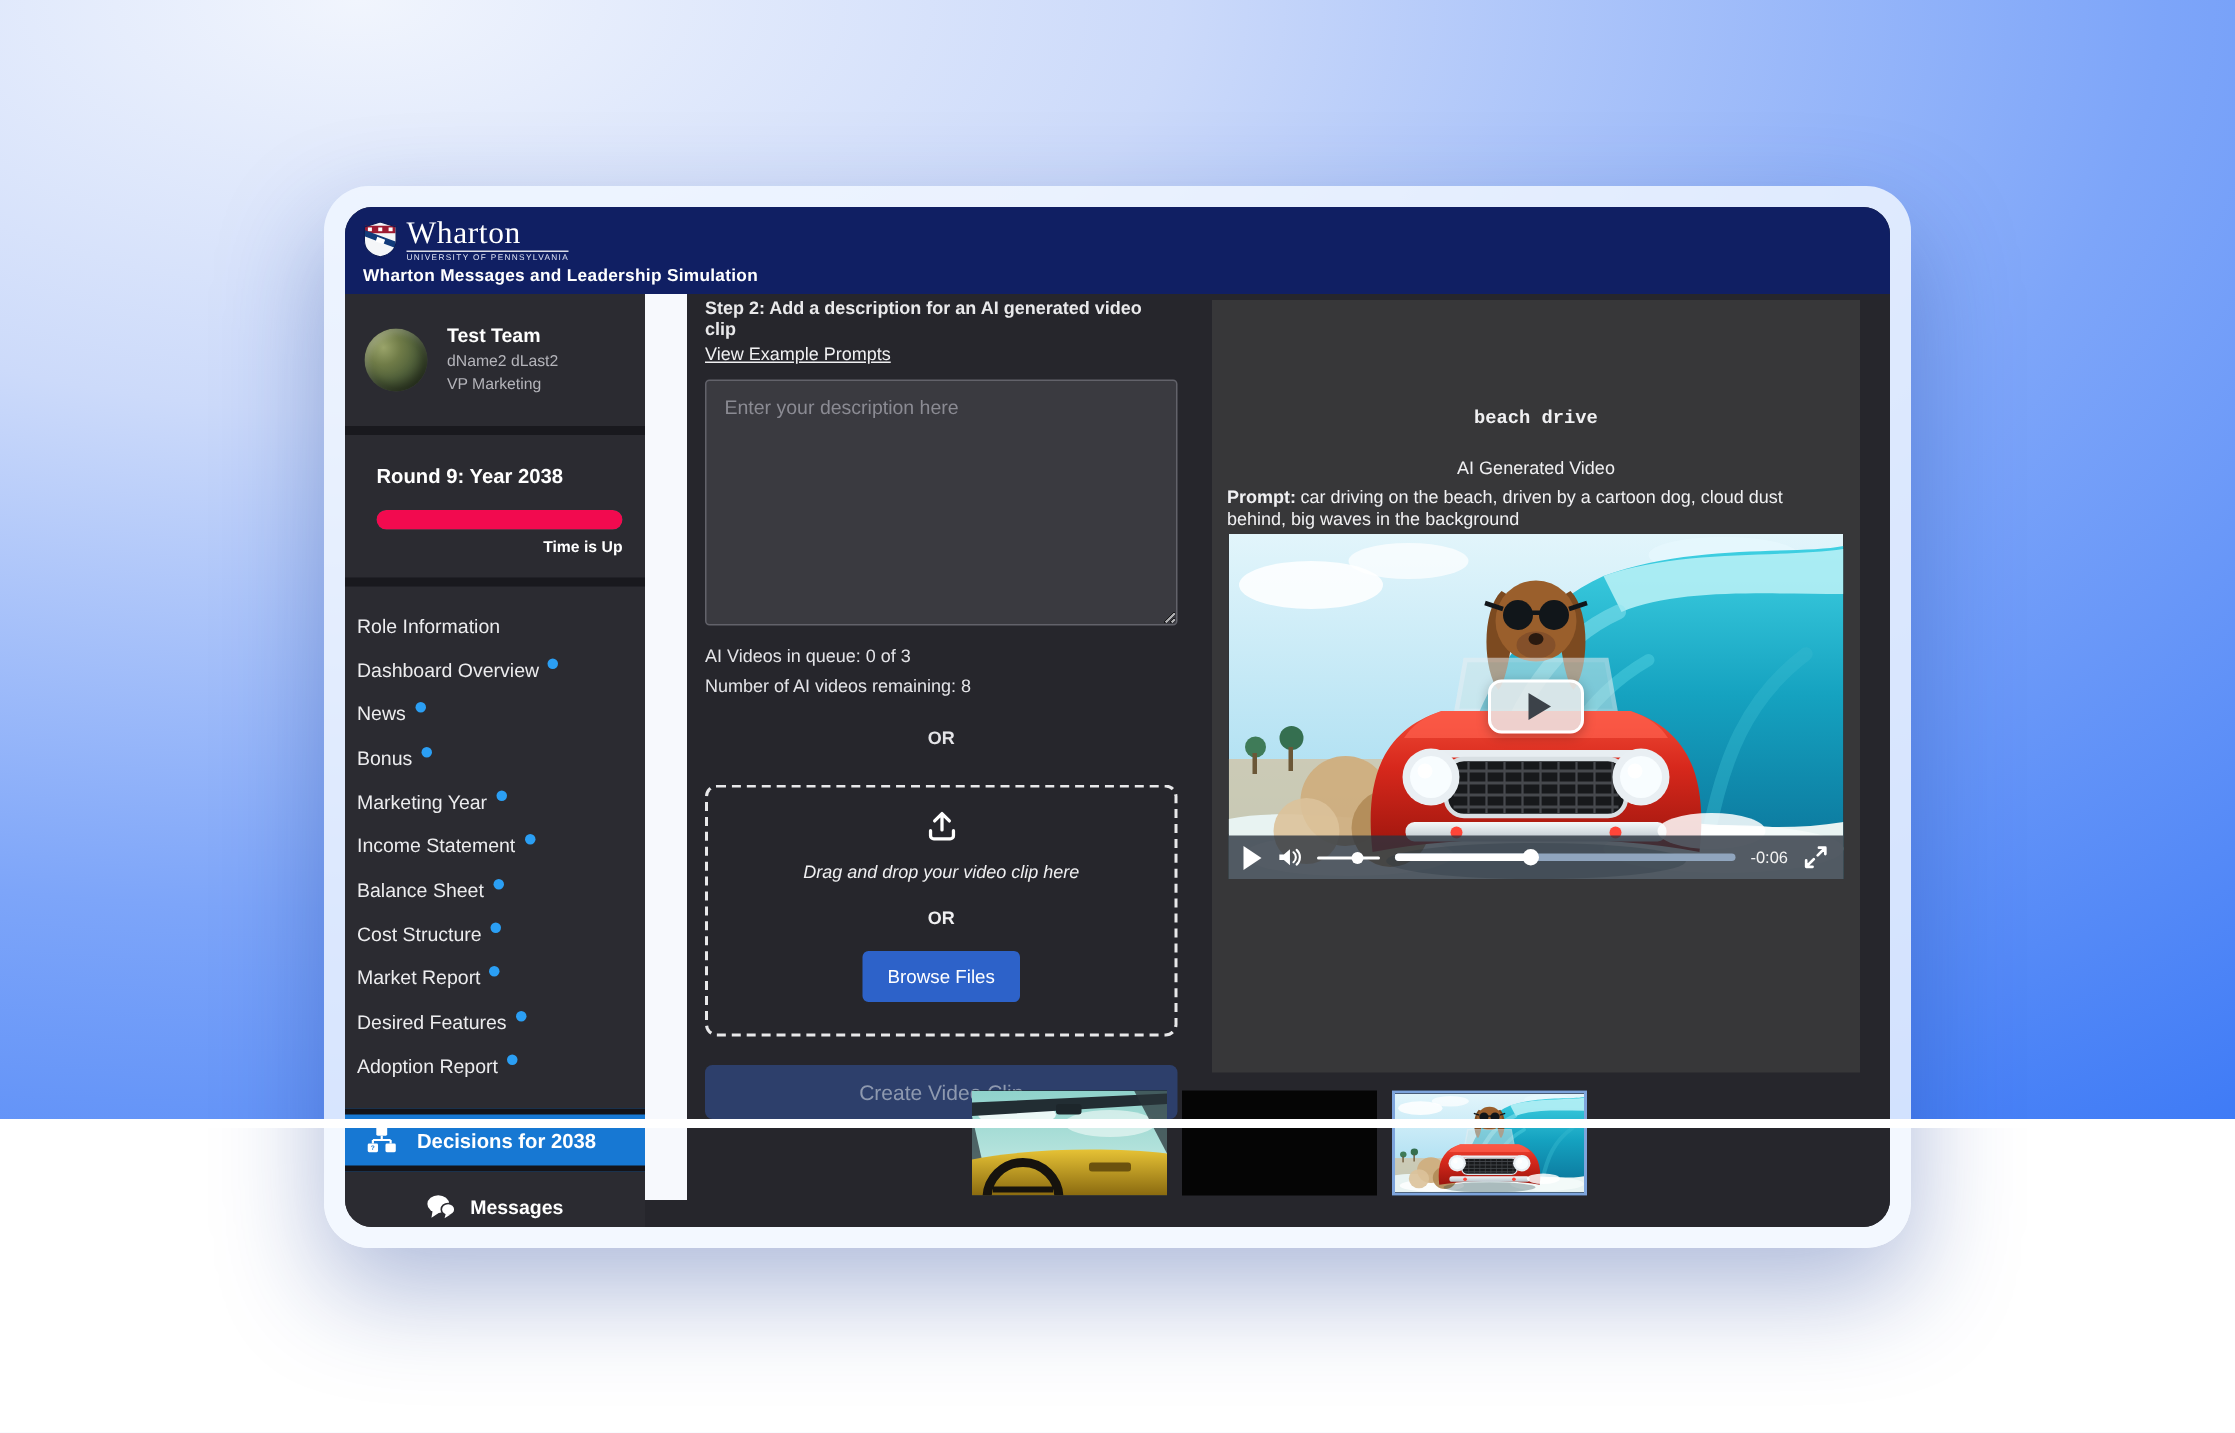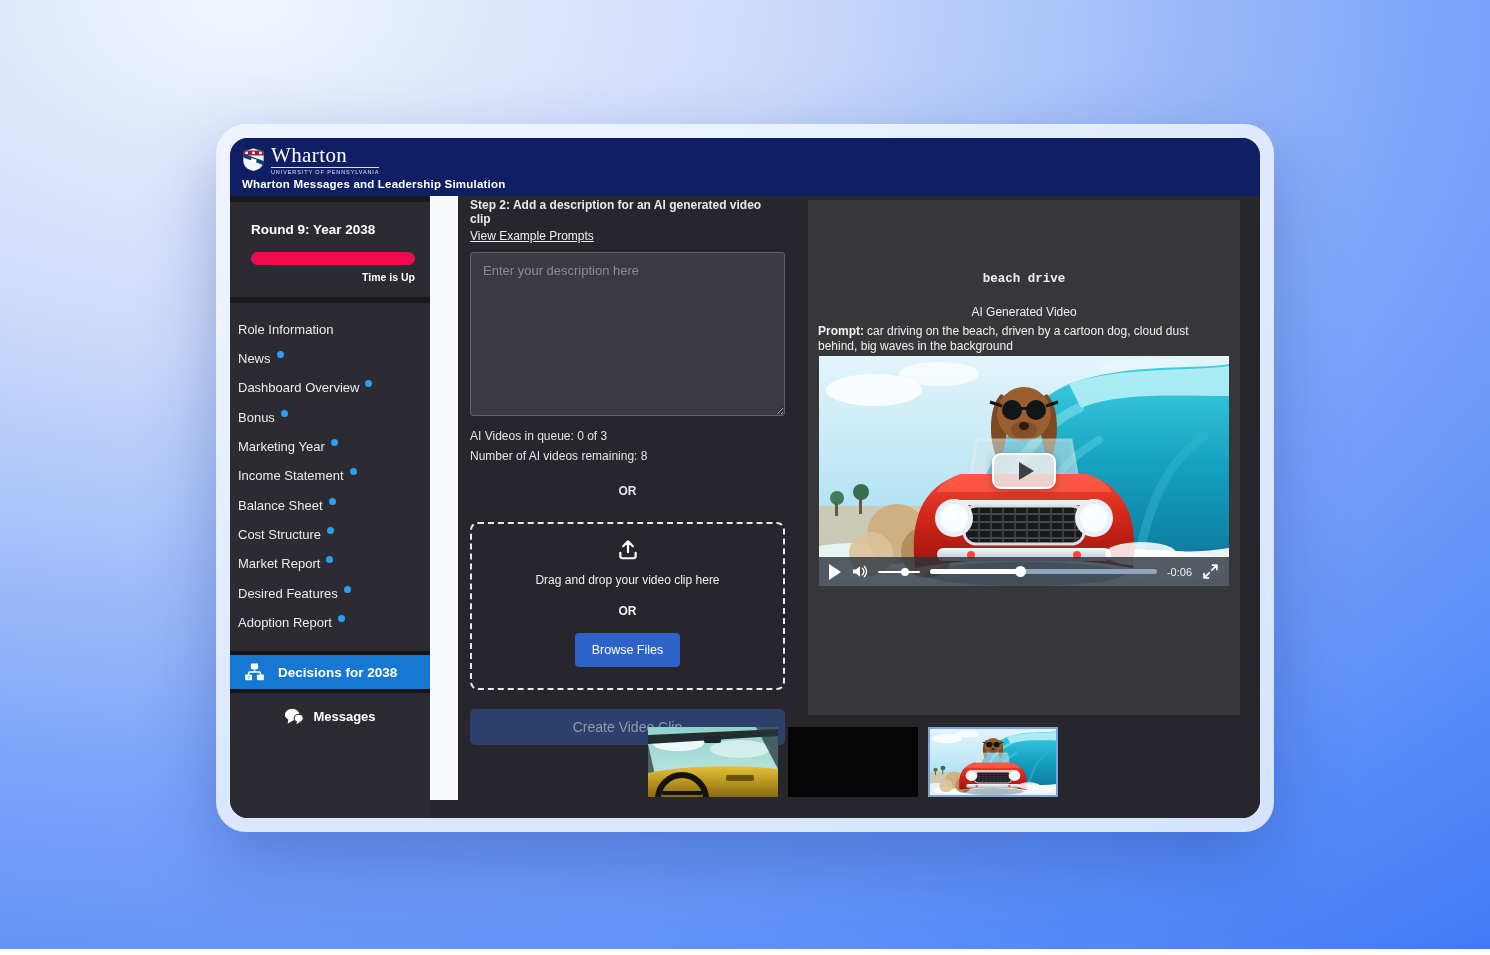--- a/index.html
+++ b/index.html
@@ -2,21 +2,21 @@
 <html><head>
 <meta charset="utf-8">
 <style>
   * { box-sizing: border-box; margin: 0; padding: 0; }
   html,body { width:1490px; height:955px; }
   body {
     font-family: "Liberation Sans", sans-serif;
     overflow: hidden;
   }
   .page {
-    position: relative; width:1490px; height:955px;
+    position: relative; width:1490px; height:752px;
     background:
       radial-gradient(130% 130% at 16% 0%, #f1f5fd 0%, #ccdafa 28%, #7da5f9 62%, #3f7bf6 100%);
   }
   .page::after{
     content:""; position:absolute; left:0; bottom:0; width:100%; height:6px; background:#ffffff;
   }
   
   .window-frame{
     position:absolute; left:216px; top:124px; width:1058px; height:708px;
     background: rgba(240,246,255,0.82);
@@ -103,21 +103,21 @@
   }
   .desc-input::placeholder{ color:#8b8b93; }
   .status-line{ margin-top:13px; font-size:12px; color:#e4e4e8; }
   .status-line + .status-line{ margin-top:6px; }
   .or-line{ margin:21px 0 0 0; text-align:center; font-size:12px; font-weight:bold; color:#e4e4e8; }
   .dropzone{
     margin-top:24px; height:168px; border:2px dashed #e8e8ea; border-radius:8px;
     display:flex; flex-direction:column; align-items:center; padding-top:13px; cursor:pointer;
   }
   .dropzone svg{ width:24px; height:24px; }
-  .drop-text{ margin-top:12px; font-size:12px; color:#efeff1; }
+  .drop-text{ margin-top:12px; font-size:12px; color:#efeff1;font-style:italic; }
   .drop-or{ margin-top:17px; font-size:12px; font-weight:bold; color:#efeff1; }
   .browse-btn{
     margin-top:15px; background:#2d62c9; color:#fff; border:none; border-radius:4px;
     font-size:12.5px; font-family:"Liberation Sans", sans-serif;
     padding:10px 17px; cursor:pointer;
   }
   .create-btn{
     margin-top:19px; width:315px; height:36px; background:#2d3f6b; color:#8e99af;
     border:none; border-radius:5px; font-size:14px; font-family:"Liberation Sans", sans-serif;
     cursor:pointer;
@@ -292,33 +292,41 @@
             <div class="brand">Wharton</div>
             <div class="univ">University of Pennsylvania</div>
           </div>
         </div>
         <div class="app-title">Wharton Messages and Leadership Simulation</div>
       </div>
 
       <div class="body">
 
         <div class="sidebar">
+          <div class="user-block">
+            <div class="avatar"></div>
+            <div class="user-text">
+              <div class="team">Test Team</div>
+              <div class="sub">dName2 dLast2</div>
+              <div class="sub">VP Marketing</div>
+            </div>
+          </div>
           <div class="divider"></div>
           <div class="round-block">
             <div class="round-title">Round 9: Year 2038</div>
             <div class="progress-track">
               <div class="progress-fill" style="width: 100%; background: rgb(242, 10, 79);"></div>
             </div>
             <div class="time-up">Time is Up</div>
           </div>
           <div class="divider"></div>
           <nav class="nav">
               <div class="nav-item"><span>Role Information</span></div>
+              <div class="nav-item"><span>Dashboard Overview</span><span class="dot" style="background: rgb(43, 159, 244);"></span></div>
               <div class="nav-item"><span>News</span><span class="dot" style="background: rgb(43, 159, 244);"></span></div>
-              <div class="nav-item"><span>Dashboard Overview</span><span class="dot" style="background: rgb(43, 159, 244);"></span></div>
               <div class="nav-item"><span>Bonus</span><span class="dot" style="background: rgb(43, 159, 244);"></span></div>
               <div class="nav-item"><span>Marketing Year</span><span class="dot" style="background: rgb(43, 159, 244);"></span></div>
               <div class="nav-item"><span>Income Statement</span><span class="dot" style="background: rgb(43, 159, 244);"></span></div>
               <div class="nav-item"><span>Balance Sheet</span><span class="dot" style="background: rgb(43, 159, 244);"></span></div>
               <div class="nav-item"><span>Cost Structure</span><span class="dot" style="background: rgb(43, 159, 244);"></span></div>
               <div class="nav-item"><span>Market Report</span><span class="dot" style="background: rgb(43, 159, 244);"></span></div>
               <div class="nav-item"><span>Desired Features</span><span class="dot" style="background: rgb(43, 159, 244);"></span></div>
               <div class="nav-item"><span>Adoption Report</span><span class="dot" style="background: rgb(43, 159, 244);"></span></div>
             </nav>
           <div class="decisions-btn" style="background: rgb(23, 120, 211);">

